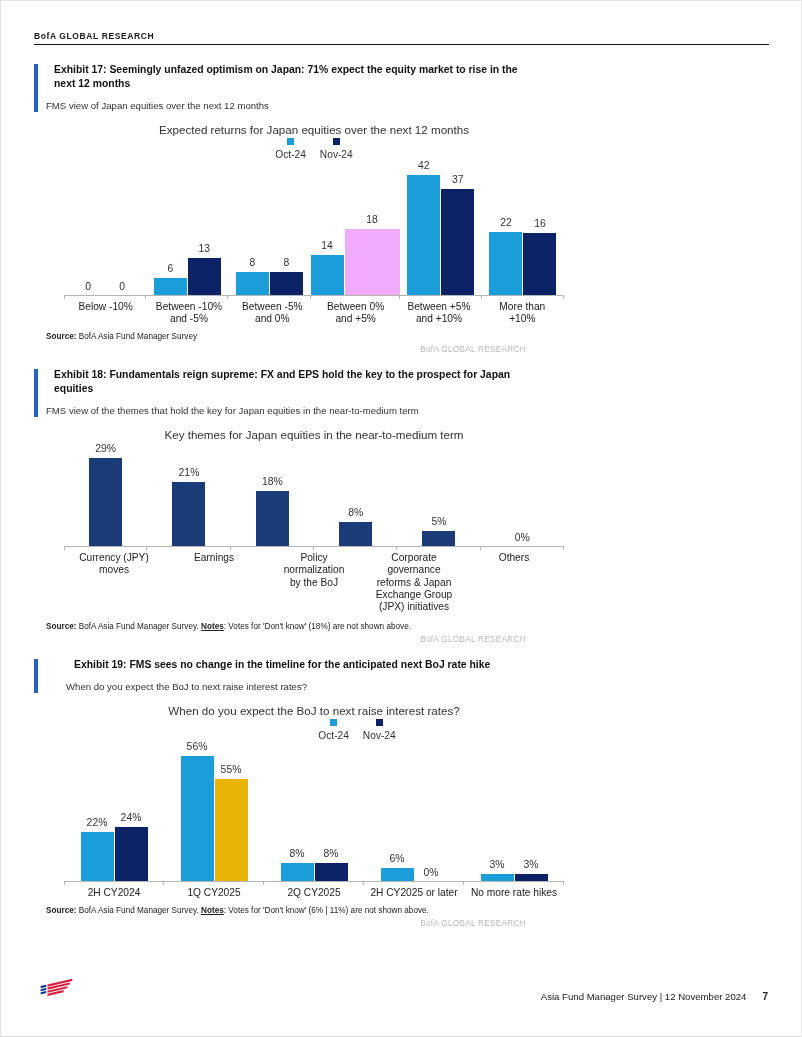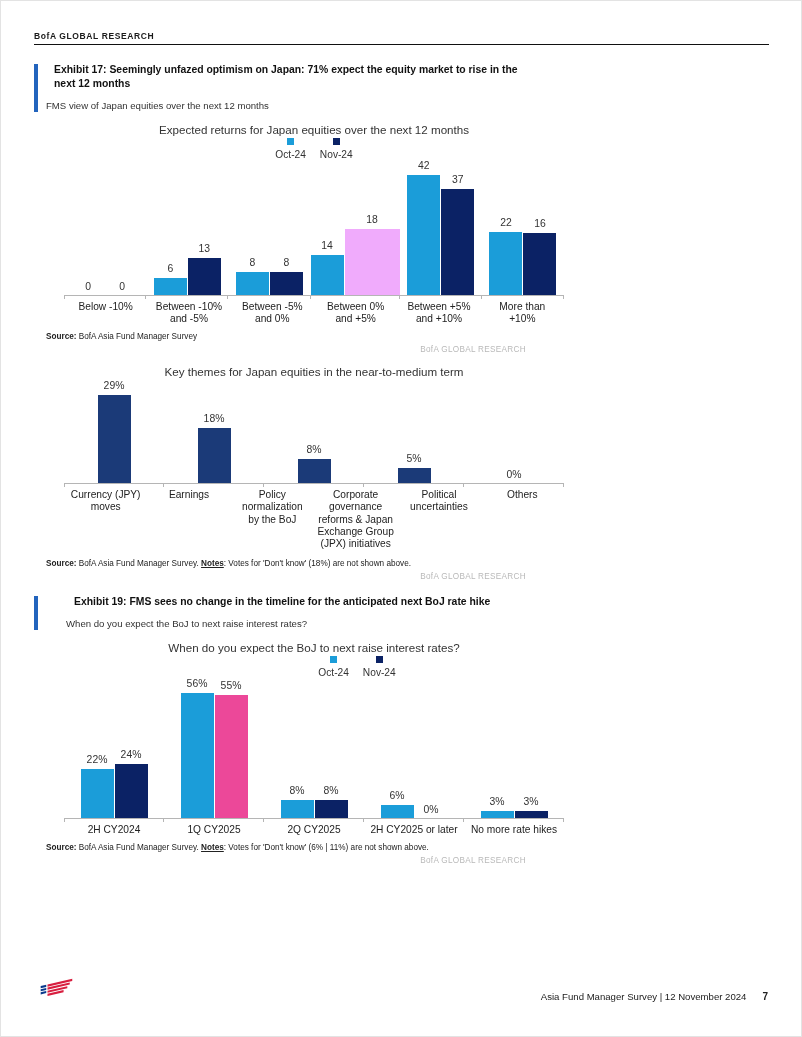--- a/index.html
+++ b/index.html
@@ -290,30 +290,40 @@
           <div class="xlab">More than<br>+10%</div>
         </div>
     </div>
 
     <div class="source">
       <b>Source:</b>
       <span>BofA Asia Fund Manager Survey</span>
     </div>
     <div class="brandline">BofA GLOBAL RESEARCH</div>
 
+    <div class="exhibit" style="margin-top:14px;width:500px;">
+      <div class="exhibit-accent"></div>
+      <p class="exhibit-title">Exhibit 18: Fundamentals reign supreme: FX and EPS hold the key to the prospect for Japan equities</p>
+      <p class="exhibit-sub">FMS view of the themes that hold the key for Japan equities in the near-to-medium term</p>
+    </div>
 
     <div class="chart-wrap">
       <div class="chart-title">Key themes for Japan equities in the near-to-medium term</div>
       <div class="plot" id="plot-2" style="height:100px;margin-top:4px;">
           <div class="cat first">
             <div class="bar" style="height: 88px; background: rgb(27, 58, 120);">
               <span class="val">29%</span>
             </div>
           </div>
           <div class="cat">
+            <div class="bar" style="height: 64px; background: rgb(27, 58, 120);">
+              <span class="val">21%</span>
+            </div>
+          </div>
+          <div class="cat">
             <div class="bar" style="height: 55px; background: rgb(27, 58, 120);">
               <span class="val">18%</span>
             </div>
           </div>
           <div class="cat">
             <div class="bar" style="height: 24px; background: rgb(27, 58, 120);">
               <span class="val">8%</span>
             </div>
           </div>
           <div class="cat">
@@ -325,21 +335,20 @@
             <div class="bar zero" style="height: 0px; background: rgb(27, 58, 120);">
               <span class="val">0%</span>
             </div>
           </div>
         </div>
       <div class="xlabels" id="xlab-2">
           <div class="xlab">Currency (JPY)<br>moves</div>
           <div class="xlab">Earnings</div>
           <div class="xlab">Policy<br>normalization<br>by the BoJ</div>
           <div class="xlab">Corporate<br>governance<br>reforms &amp; Japan<br>Exchange Group<br>(JPX) initiatives</div>
-          <div class="xlab">Political<br>uncertainties</div>
           <div class="xlab">Others</div>
         </div>
     </div>
 
     <div class="source" style="margin-top:8px;">
       <b>Source:</b>
       <span>BofA Asia Fund Manager Survey.</span>
       <u>Notes</u><span>: Votes for 'Don't know' (18%) are not shown above.</span>
     </div>
     <div class="brandline">BofA GLOBAL RESEARCH</div>
@@ -368,21 +377,21 @@
               <span class="val">22%</span>
             </div>
             <div class="bar" style="height: 54px; background: rgb(11, 34, 101);">
               <span class="val">24%</span>
             </div>
           </div>
           <div class="cat">
             <div class="bar" style="height: 125px; background: rgb(27, 157, 217);">
               <span class="val">56%</span>
             </div>
-            <div class="bar" style="height: 123px; background: #ec4899;">
+            <div class="bar" style="height: 102px; background: #eab308;">
               <span class="val">55%</span>
             </div>
           </div>
           <div class="cat">
             <div class="bar" style="height: 18px; background: rgb(27, 157, 217);">
               <span class="val">8%</span>
             </div>
             <div class="bar" style="height: 18px; background: rgb(11, 34, 101);">
               <span class="val">8%</span>
             </div>

